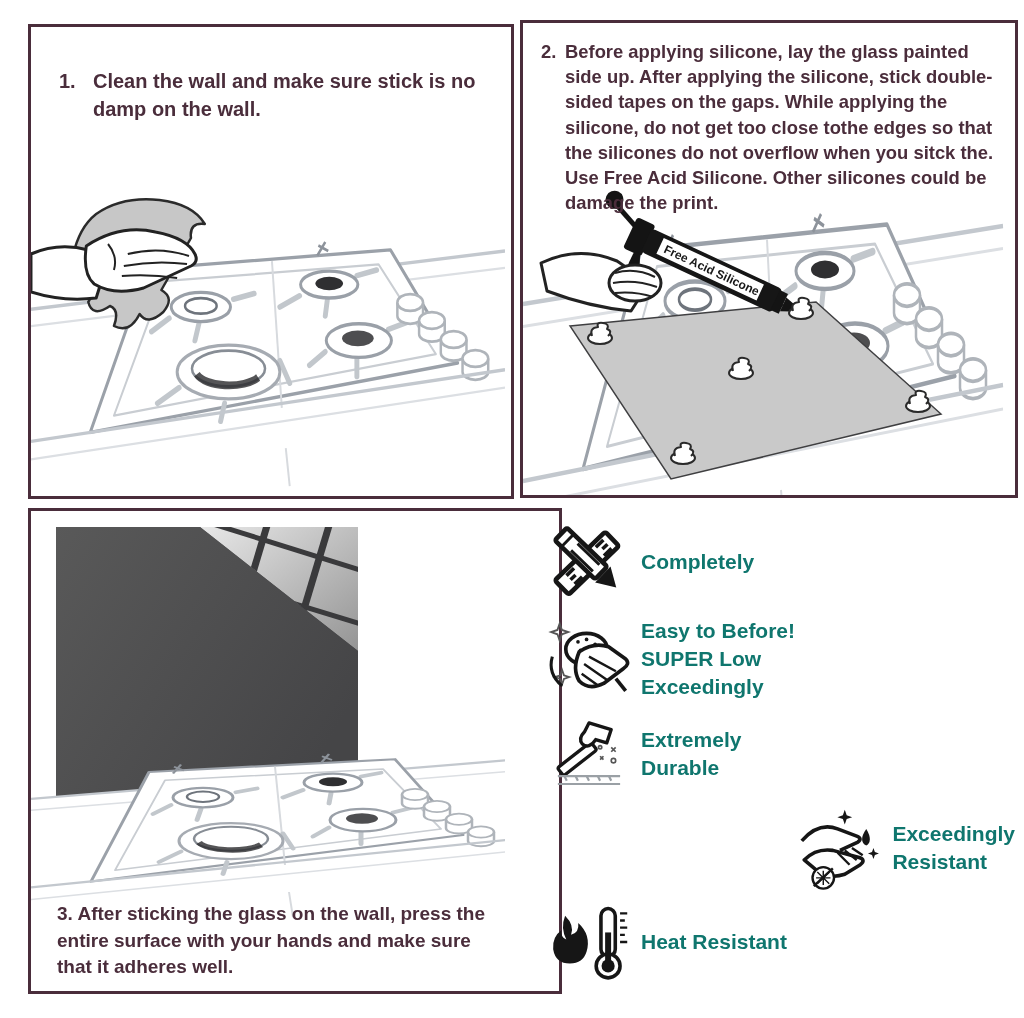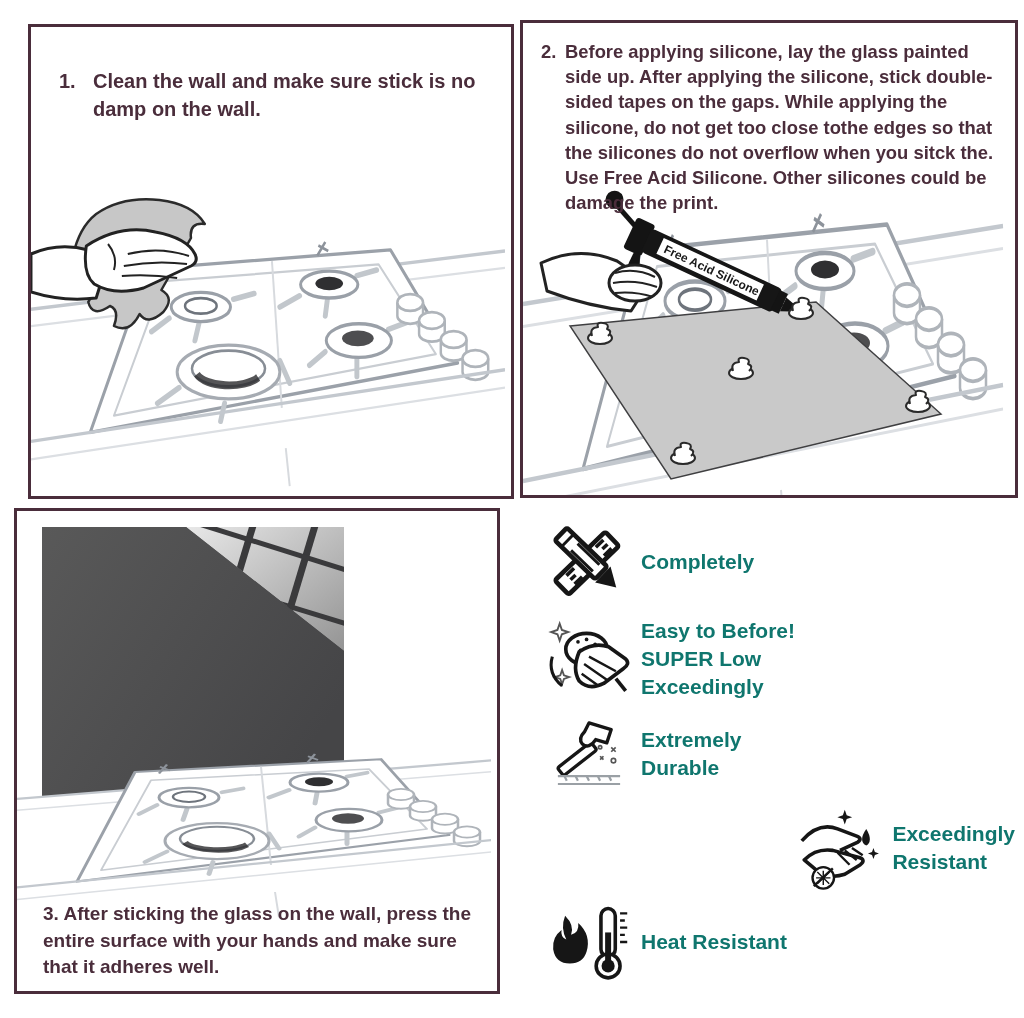--- a/index.html
+++ b/index.html
@@ -2,21 +2,21 @@
 <html><head>
 <meta charset="utf-8">
 <title>recreation</title>
 <style>
   html,body{margin:0;padding:0;background:#ffffff;}
   .page{position:relative;width:1024px;height:1018px;background:#ffffff;overflow:hidden;
         font-family:"Liberation Sans",sans-serif;}
   .panel{position:absolute;border:3px solid #4a2d3b;background:#fff;overflow:hidden;}
   .panel-tl{left:28px;top:24px;width:480px;height:469px;}
   .panel-tr{left:520px;top:20px;width:492px;height:472px;}
-  .panel-bl{left:14px;top:508px;width:480px;height:480px;}
+  .panel-bl{left:28px;top:508px;width:480px;height:480px;padding-left:48px;}
   .art{position:absolute;left:0;bottom:0;display:block;}
   .step{color:#4a2d3b;font-weight:bold;position:absolute;z-index:3;}
   .step-row{display:flex;}
   .step1{left:28px;top:40px;width:434px;font-size:20px;line-height:1.42;}
   .step1 .num{width:34px;flex:0 0 34px;}
   .step2{left:18px;top:16px;width:464px;font-size:18.4px;line-height:1.37;}
   .step2 .num{width:24px;flex:0 0 24px;}
   .step3{left:26px;top:390px;width:444px;font-size:19px;line-height:1.4;}
   .step3 .num{display:inline;}
   .features{position:absolute;left:537px;top:514px;width:478px;z-index:2;}

